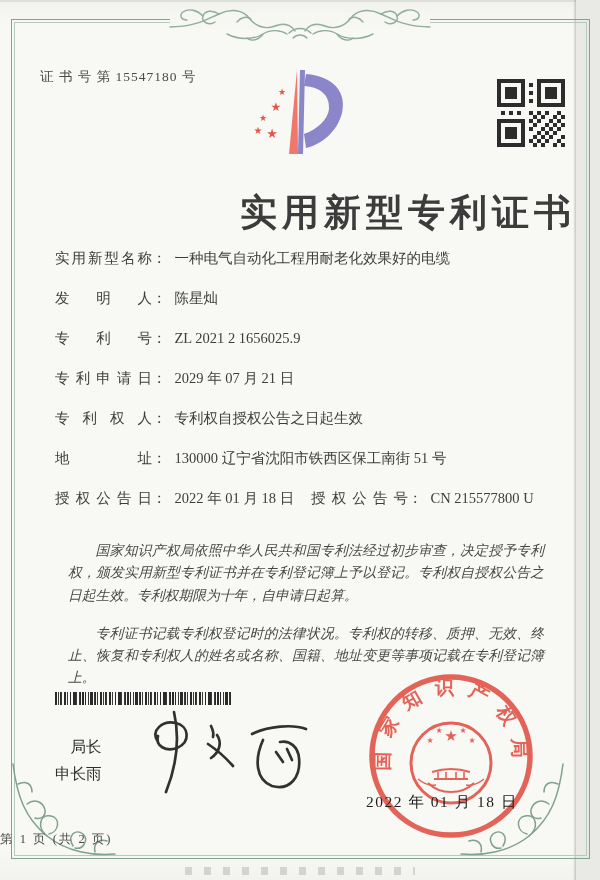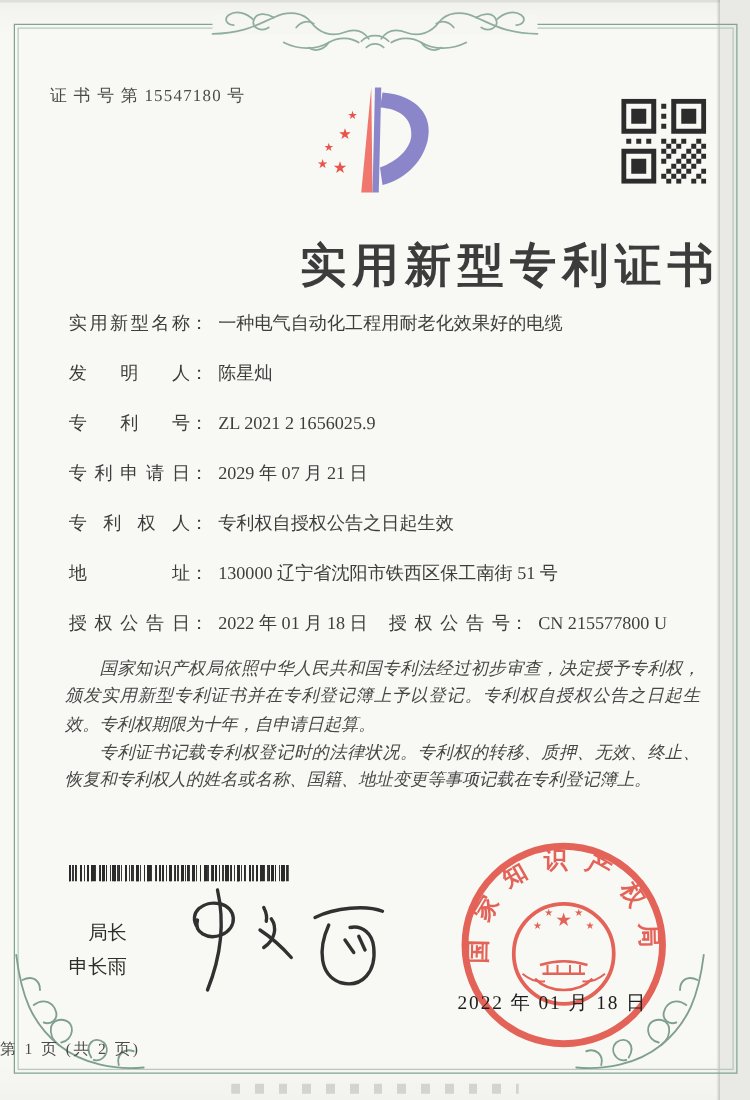--- a/index.html
+++ b/index.html
@@ -30,21 +30,21 @@
          font-size:37px;font-weight:600;letter-spacing:5px;color:#3c3c3c;margin-top:16px;}
   
   .fields{position:absolute;left:55px;top:249px;width:505px;font-size:14.5px;color:#3d3d3d;}
   .frow{position:relative;height:17px;margin-bottom:23px;white-space:nowrap;}
   .flabel{display:inline-flex;justify-content:space-between;width:97px;vertical-align:top;}
   .fcolon{margin-right:8px;}
   .fpair2{position:absolute;left:256px;top:0;}
   
   .paras{position:absolute;left:52px;top:524px;width:508px;font-size:13.8px;line-height:22.3px;
          font-style:italic;color:#474747;text-align:justify;}
-  .paras p{margin:0;text-indent:2em;}
+  .paras p{margin:16px;text-indent:2em;}
   
   .barcode{position:absolute;left:55px;top:692px;width:176px;height:13px;
     background:
       repeating-linear-gradient(90deg,#2a2a2a 0 1px,transparent 1px 5px),
       repeating-linear-gradient(90deg,#2a2a2a 0 2px,transparent 2px 9px),
       repeating-linear-gradient(90deg,#3a3a3a 0 1px,transparent 1px 3px);}
   .signer{position:absolute;left:55px;top:733px;font-family:"Liberation Sans","DejaVu Sans",sans-serif;
           font-size:15.5px;color:#2e2e2e;line-height:27px;text-align:right;}
   .signature{position:absolute;left:125px;top:700px;}
   .seal{position:absolute;left:366px;top:671px;opacity:.92;}

